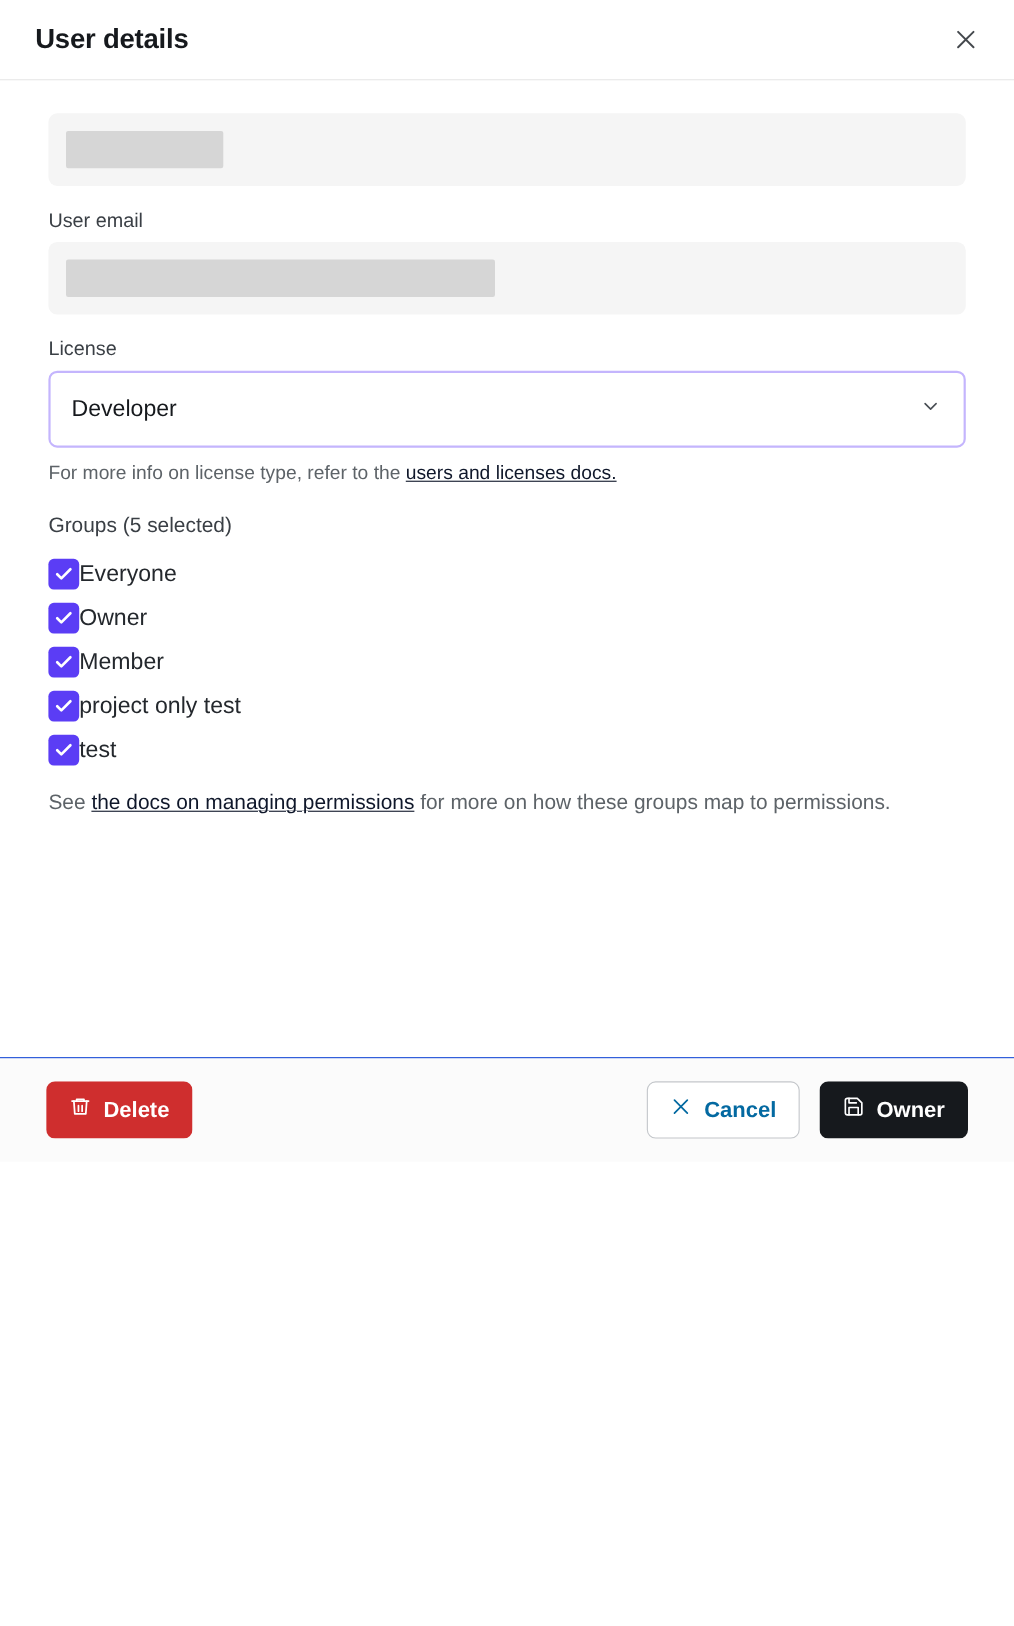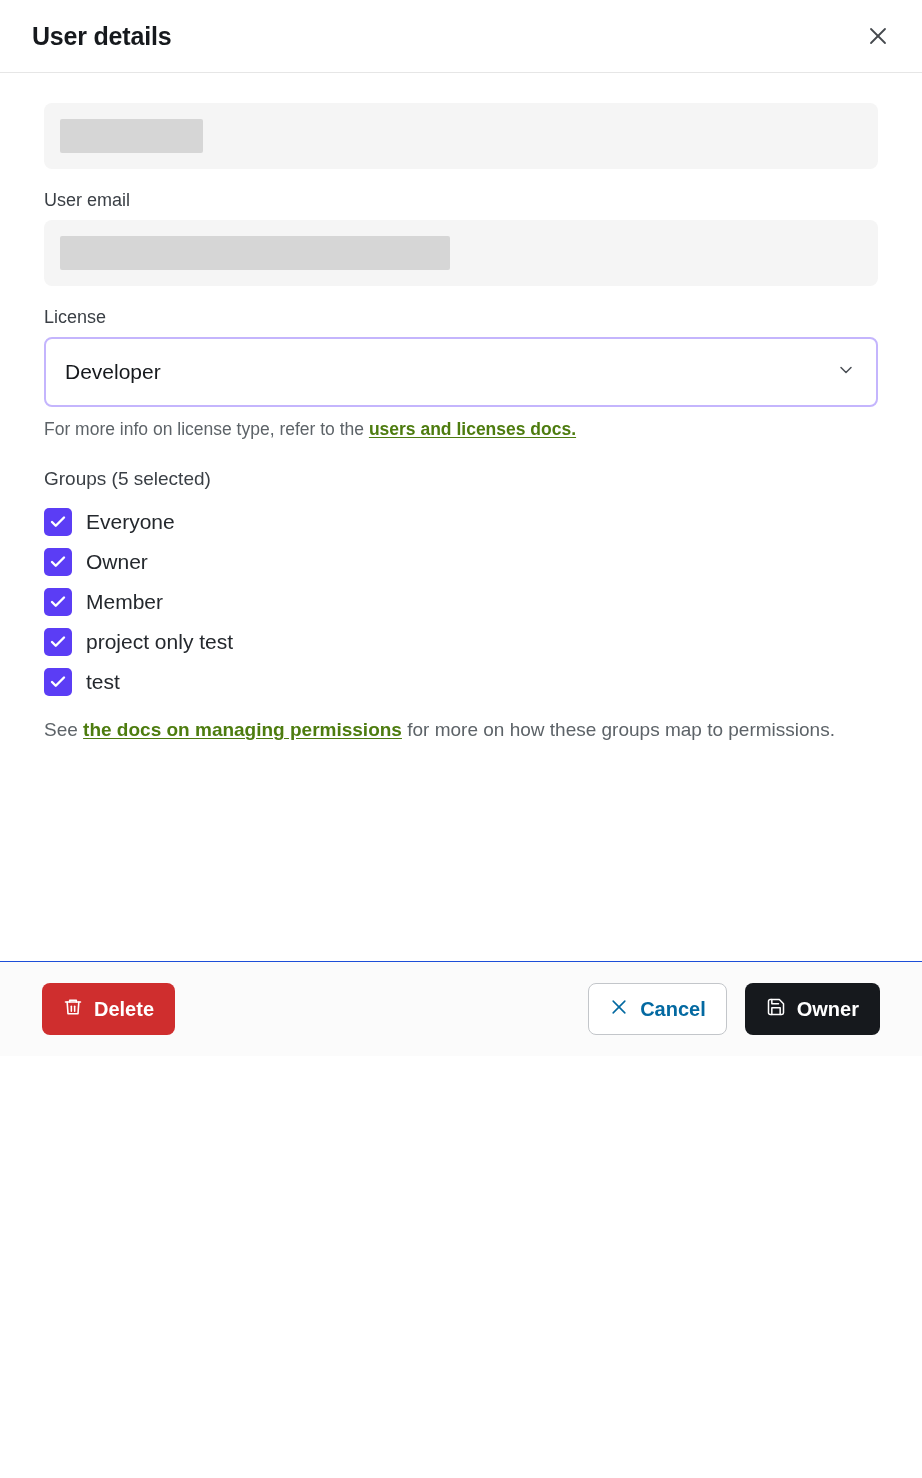--- a/index.html
+++ b/index.html
@@ -110,36 +110,35 @@
     color: #4a4f55;
     pointer-events: none;
   }
   .helper-text {
     font-size: 17.5px;
     color: #5d6368;
     margin-bottom: 26px;
     line-height: 1.45;
   }
   .helper-text a, .link {
-    color: #4d7c0f;
+    color: #0f172a;
     text-decoration: underline;
     text-underline-offset: 2px;
-    font-weight: bold;
+    font-weight: normal;
     cursor: pointer;
   }
   .groups-title {
     font-size: 19px;
     color: #3a3f45;
     margin-bottom: 12px;
   }
   .group-row {
     display: flex;
     align-items: center;
     height: 40px;
-    gap: 14px;
     cursor: pointer;
   }
   .checkbox {
     width: 28px;
     height: 28px;
     border-radius: 5px;
     background: #5b3df5;
     display: flex;
     align-items: center;
     justify-content: center;

